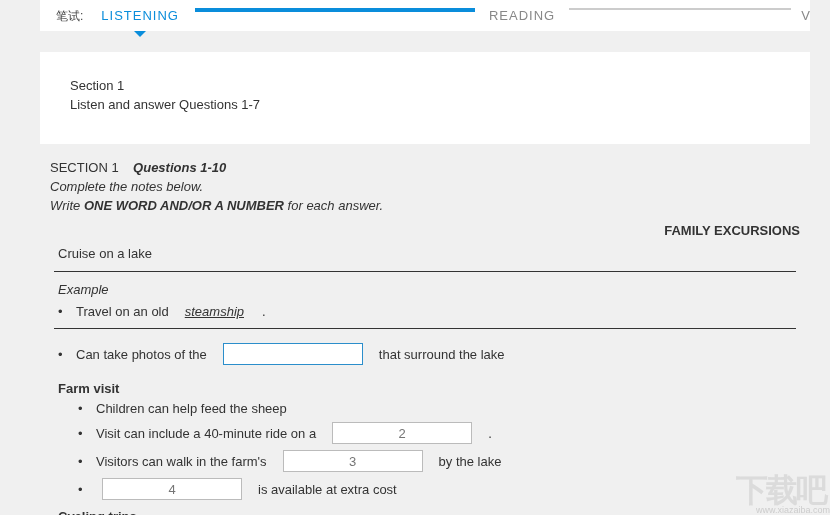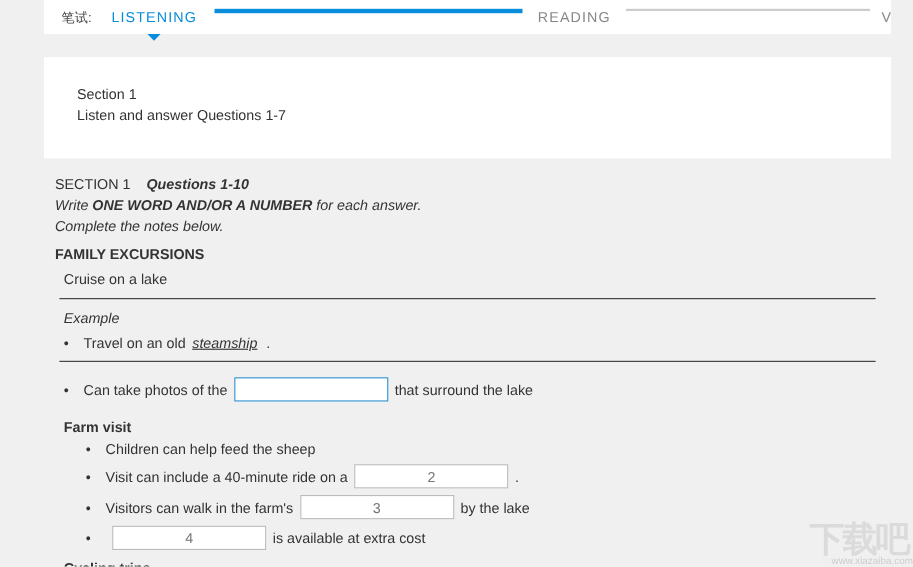--- a/index.html
+++ b/index.html
@@ -82,21 +82,21 @@
     padding: 0 10px 0 10px;
   }
   .q-header {
     font-size: 13px;
     margin: 4px 0 4px 0;
   }
   .bold { font-weight: bold; text-align: center; }
   .ital { font-style: italic; }
   .instr { font-size: 13px; margin-bottom: 4px; }
   .excursion-title {
-    text-align: left;
+    text-align: right;
     font-weight: bold;
     font-size: 13px;
     margin-top: 10px;
     margin-bottom: 4px;
   }
   .cruise-title {
     font-weight: normal;
     padding: 4px 0 10px 8px;
   }
   .hr-line {
@@ -111,21 +111,21 @@
   .bullet-row {
     display: flex;
     align-items: center;
     padding: 3px 0 3px 8px;
     font-size: 13px;
   }
   .bullet {
     width: 18px;
     flex: 0 0 18px;
   }
-  .row-text { display: flex; align-items: center; flex-wrap: wrap; gap: 0; }
+  .row-text { display: flex; align-items: center; flex-wrap: wrap; gap: 10px; }
   .ex-answer {
     text-decoration: underline;
     font-style: italic;
     padding: 0 6px;
   }
   .ex-dot { margin-left: 2px; }
   .ans-input {
     width: 140px;
     height: 22px;
     border: 1px solid #2b8ecb;
@@ -179,24 +179,24 @@
   <div class="section-title">Section 1</div>
   <div class="section-sub">Listen and answer Questions 1-7</div>
 </div>
 
 <div class="question-area">
   <div class="q-header">
     <span>SECTION 1</span>
     &nbsp;&nbsp;
     <span class="bold ital">Questions 1-10</span>
   </div>
+  <div class="instr ital">Complete the notes below.</div>
   <div class="instr">
     <span class="ital">Write </span><span class="bold ital">ONE WORD AND/OR A NUMBER</span><span class="ital"> for each answer.</span>
   </div>
-  <div class="instr ital">Complete the notes below.</div>
 
   <div class="excursion-title">FAMILY EXCURSIONS</div>
   <div class="cruise-title">Cruise on a lake</div>
   <hr class="hr-line">
 
   <div class="example-lbl">Example</div>
   <div class="bullet-row">
     <span class="bullet">•</span>
     <span class="row-text">
       <span>Travel on an old</span>

